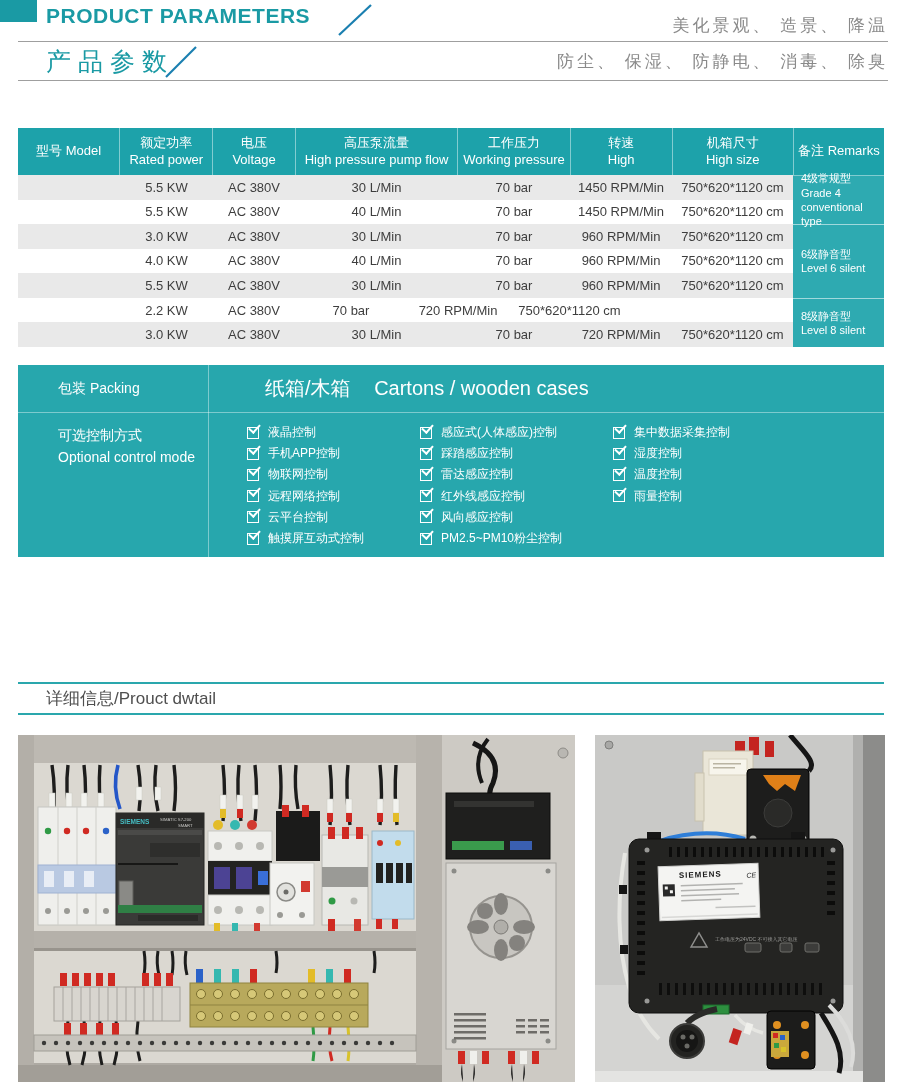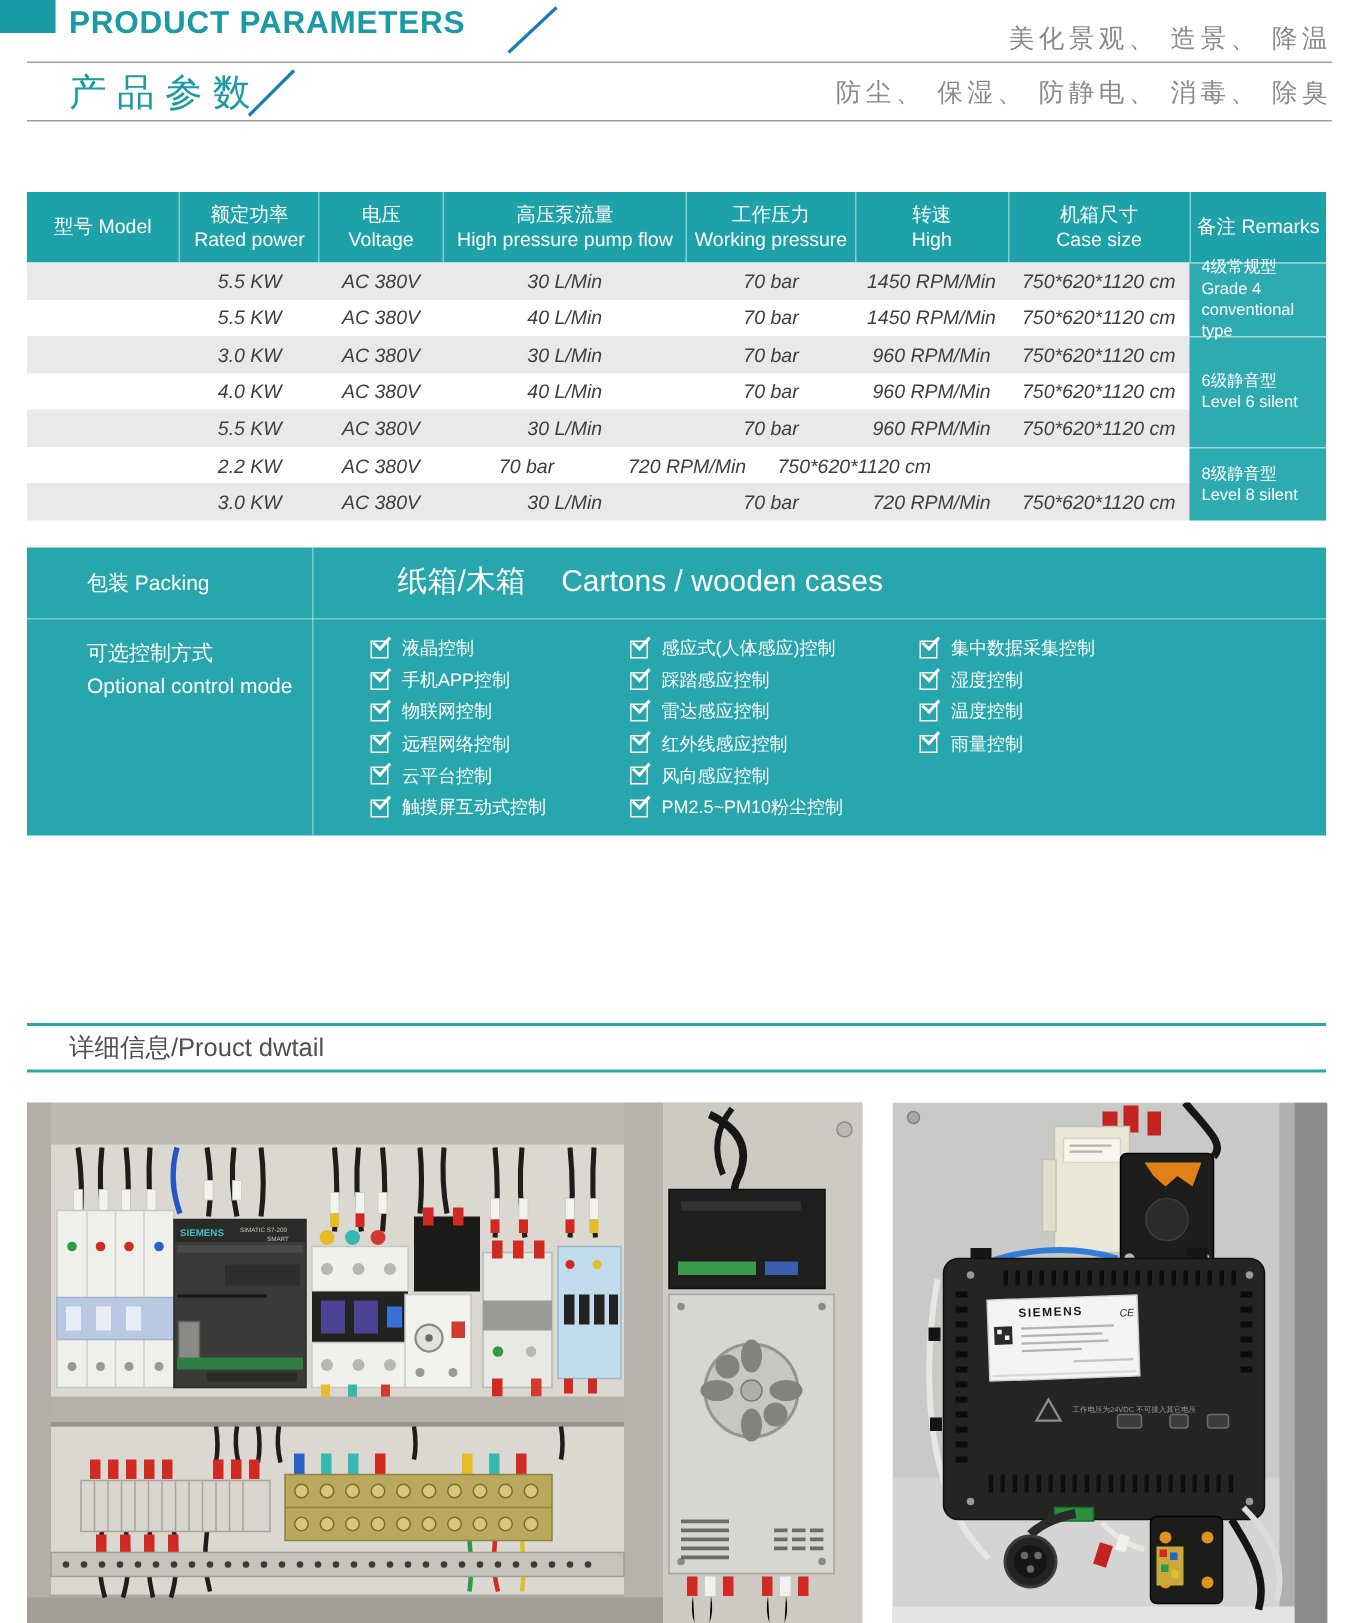--- a/index.html
+++ b/index.html
@@ -21,21 +21,21 @@
   
   .spec-table{position:absolute;left:18px;top:128px;width:866px;}
   .thead{display:flex;height:47px;background:#1da2aa;color:#fff;font-size:13px;}
   .th{display:flex;flex-direction:column;justify-content:center;align-items:center;
       text-align:center;line-height:1.3;border-right:1px solid rgba(255,255,255,.45);}
   .th:last-child{border-right:none;}
   .c0{width:102px;} .c1{width:93px;} .c2{width:82px;} .c3{width:163px;}
   .c4{width:112px;} .c5{width:102px;} .c6{width:121px;} .c7{width:91px;}
   .trow{display:flex;height:24.57px;font-size:13px;}
   .trow.alt{background:#e9e9e9;}
-  .td{display:flex;justify-content:center;align-items:center;font-style:italic;}
+  .td{display:flex;justify-content:center;align-items:center;}
   .remarks-col{position:absolute;right:0;top:47px;width:91px;height:172px;
                background:#2eaab1;color:#fff;border-top:1px solid rgba(255,255,255,.4);box-sizing:border-box;}
   .rgroup{box-sizing:border-box;padding:4px 4px 4px 8px;display:flex;flex-direction:column;justify-content:center;
           font-size:11px;line-height:1.3;}
   .rg1{height:49.1px;border-bottom:1px solid rgba(255,255,255,.55);}
   .rg2{height:73.7px;border-bottom:1px solid rgba(255,255,255,.55);}
   .rg3{height:49.1px;}
 
   
   .teal-block{position:absolute;left:18px;top:365px;width:866px;height:192px;background:#27a7ad;color:#fff;}
@@ -108,21 +108,21 @@
       <div class="th c4">
           <span>工作压力</span>
           <span>Working pressure</span>
         </div>
       <div class="th c5">
           <span>转速</span>
           <span>High</span>
         </div>
       <div class="th c6">
           <span>机箱尺寸</span>
-          <span>Case size</span>
+          <span>High size</span>
         </div>
       <div class="th c7">
           <span>备注 Remarks</span>
           <span></span>
         </div>
     </div>
 
     <div class="trow alt">
       <div class="td c0"></div>
         <div class="td c1">5.5 KW</div>

